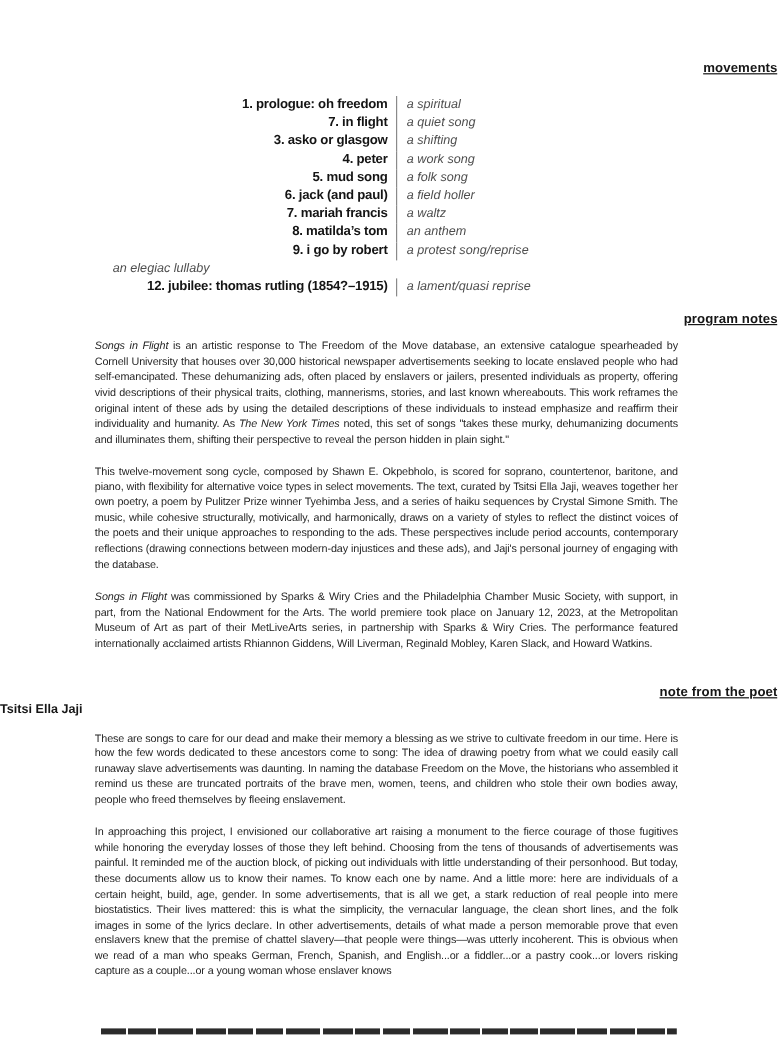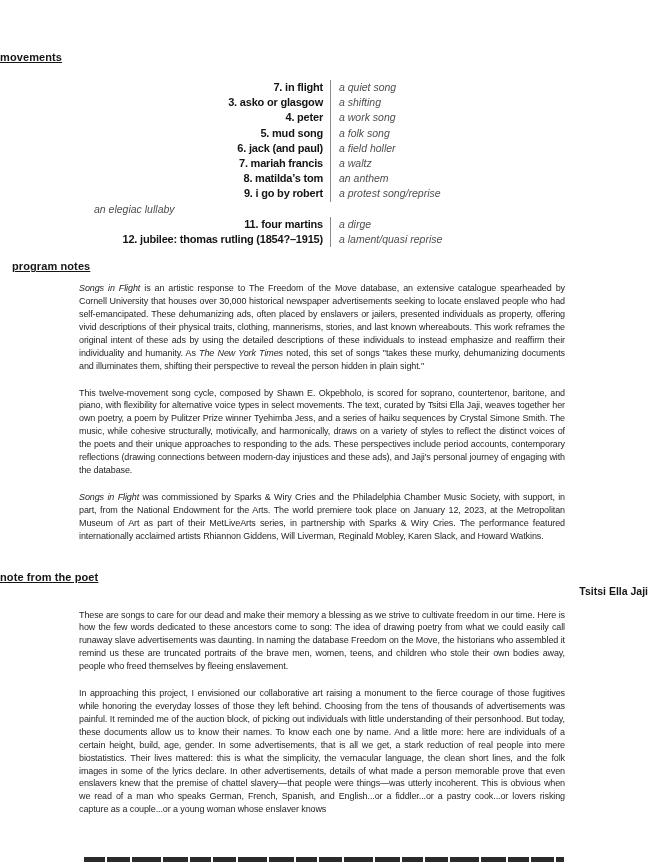--- a/index.html
+++ b/index.html
@@ -10,21 +10,21 @@
     margin: 0 auto;
     background: #ffffff;
     overflow: hidden;
     font-family: "Liberation Sans", sans-serif;
     color: #2a2a2a;
     box-sizing: border-box;
     padding-top: 51px;
   }
   .section-heading {
     margin: 0;
-    text-align: left;
+    text-align: right;
     font-size: 11px;
     font-weight: bold;
     color: #161616;
     text-decoration: underline;
     letter-spacing: 0.1px;
   }
   .movements-table {
     margin: 17px 0 0 86px;
   }
   .mov-row { display: flex; align-items: stretch; }
@@ -56,21 +56,21 @@
     font-size: 9px;
     letter-spacing: -0.1px;
     line-height: 12.9px;
     color: #262626;
   }
   .body-copy p { margin: 0 0 14px 0; }
   .body-copy p:last-child { margin-bottom: 0; }
   .poet-heading { margin-top: 28px; }
   .byline {
     margin-top: 2px;
-    text-align: right;
+    text-align: left;
     font-size: 10.5px;
     font-weight: bold;
     color: #161616;
   }
   .poet-copy { margin-top: 12px; }
   .clipped-text-line {
     position: absolute;
     left: 84px;
     right: 84px;
     bottom: 2px;
@@ -83,20 +83,24 @@
   }
 </style>
 </head>
 <body>
 
 <div class="page">
 
   <h1 class="section-heading">movements</h1>
 
   <div class="movements-table">
+      <div class="mov-row">
+        <span class="mov-title">1. prologue: oh freedom</span>
+        <span class="mov-desc">a spiritual</span>
+      </div>
       <div class="mov-row">
         <span class="mov-title">7. in flight</span>
         <span class="mov-desc">a quiet song</span>
       </div>
       <div class="mov-row">
         <span class="mov-title">3. asko or glasgow</span>
         <span class="mov-desc">a shifting</span>
       </div>
       <div class="mov-row">
         <span class="mov-title">4. peter</span>
@@ -119,24 +123,20 @@
         <span class="mov-desc">an anthem</span>
       </div>
       <div class="mov-row">
         <span class="mov-title">9. i go by robert</span>
         <span class="mov-desc">a protest song/reprise</span>
       </div>
       <div class="mov-row">
         <span class="mov-desc">an elegiac lullaby</span>
       </div>
       <div class="mov-row">
-        <span class="mov-title">11. four martins</span>
-        <span class="mov-desc">a dirge</span>
-      </div>
-      <div class="mov-row">
         <span class="mov-title">12. jubilee: thomas rutling (1854?–1915)</span>
         <span class="mov-desc">a lament/quasi reprise</span>
       </div>
     </div>
 
   <h1 class="section-heading program-notes-heading">program notes</h1>
 
   <div class="body-copy">
     <p><span style="font-style: italic;">Songs in Flight</span><span> is an artistic response to The Freedom of the Move database, an extensive catalogue spearheaded by Cornell University that houses over 30,000 historical newspaper advertisements seeking to locate enslaved people who had self-emancipated. These dehumanizing ads, often placed by enslavers or jailers, presented individuals as property, offering vivid descriptions of their physical traits, clothing, mannerisms, stories, and last known whereabouts. This work reframes the original intent of these ads by using the detailed descriptions of these individuals to instead emphasize and reaffirm their individuality and humanity. As </span><span style="font-style: italic;">The New York Times</span><span> noted, this set of songs "takes these murky, dehumanizing documents and illuminates them, shifting their perspective to reveal the person hidden in plain sight."</span></p>
     <p><span>This twelve-movement song cycle, composed by Shawn E. Okpebholo, is scored for soprano, countertenor, baritone, and piano, with flexibility for alternative voice types in select movements. The text, curated by Tsitsi Ella Jaji, weaves together her own poetry, a poem by Pulitzer Prize winner Tyehimba Jess, and a series of haiku sequences by Crystal Simone Smith. The music, while cohesive structurally, motivically, and harmonically, draws on a variety of styles to reflect the distinct voices of the poets and their unique approaches to responding to the ads. These perspectives include period accounts, contemporary reflections (drawing connections between modern-day injustices and these ads), and Jaji's personal journey of engaging with the database.</span></p>

